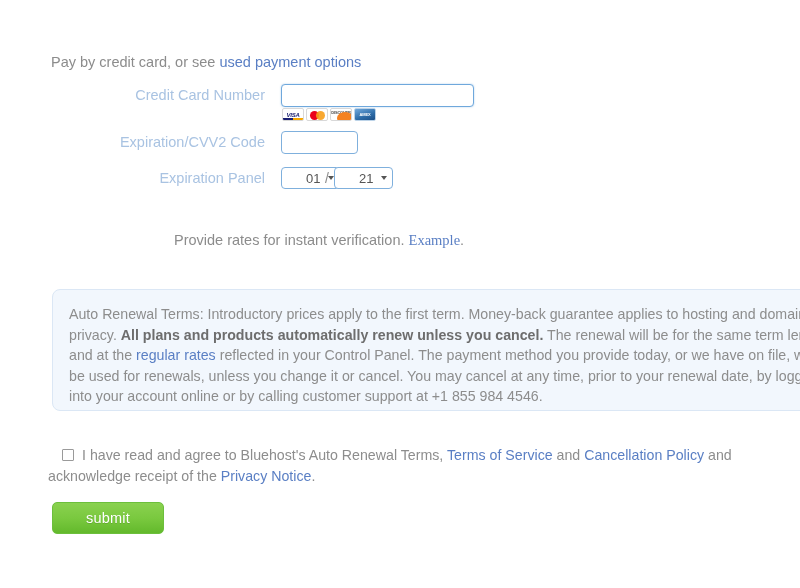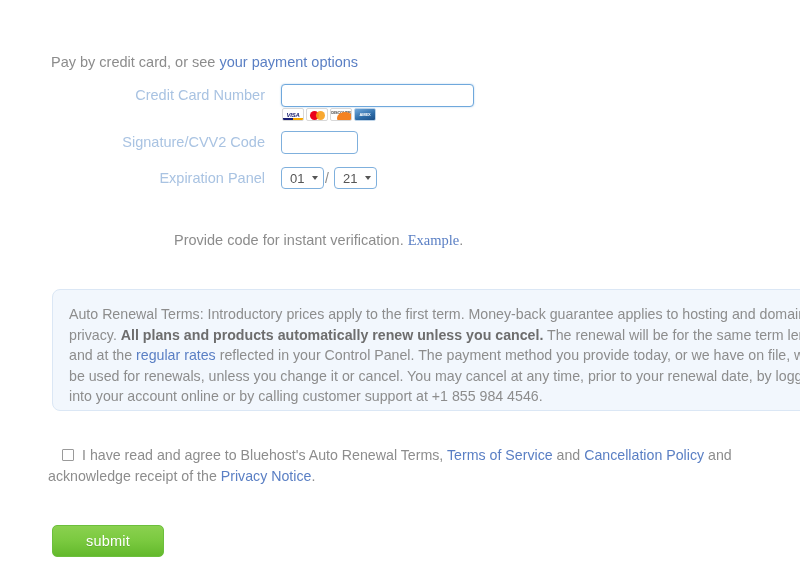--- a/index.html
+++ b/index.html
@@ -124,21 +124,21 @@
   .sel-wrap { position: absolute; }
   select.styled {
     appearance: none;
     -webkit-appearance: none;
     border: 1px solid #7fb0dd;
     border-radius: 4px;
     background: #ffffff;
     font-size: 13px;
     font-family: "Liberation Sans", sans-serif;
     color: #555;
-    padding: 2px 18px 2px 8px;
+    padding: 2px 18px 2px 24px;
     height: 22px;
     line-height: 18px;
     outline: none;
   }
   .sel-box { position: relative; display: inline-block; }
   .sel-box .caret {
     position: absolute; right: 6px; top: 50%;
     margin-top: -2px;
     width: 0; height: 0;
     border-left: 3.5px solid transparent;
@@ -200,40 +200,40 @@
     border-radius: 1px;
     vertical-align: -1px;
     margin: 0 8px 0 14px;
     outline: none;
   }
   .agree a { color: #5a7fc4; text-decoration: none; margin-top: 27px; }
 
   
   .submit-btn {
     position: absolute;
-    left: 52px; top: 525px;
+    left: 52px; top: 502px;
     width: 112px; height: 32px;
     border: 1px solid #6cbf3c;
     border-radius: 5px;
     background: linear-gradient(180deg, #8ad14f 0%, #7ac93f 50%, #63b92c 100%);
     color: #ffffff;
     font-size: 14.5px;
     font-family: "Liberation Sans", sans-serif;
     letter-spacing: .2px;
     cursor: pointer;
     text-shadow: 0 1px 0 rgba(0,0,0,.12);
   }
 </style>
 </head>
 <body>
 
 <div class="page">
 
   <div class="subtitle">
-    <span>Pay by credit card, or see </span><a href="#">your payment options</a>
+    <span>Pay by credit card, or see </span><a href="#">used payment options</a>
   </div>
 
   <div class="form-area">
 
     <div class="field-label" style="left:60px; top:86px; width:205px;">Credit Card Number</div>
     <input class="text-input focused" type="text" style="left: 281px; top: 84px; width: 193px; height: 23px;" placeholder="">
 
     <div class="card-logos">
       <span class="cardlogo cl-visa">
         <span class="lbl">VISA</span>
@@ -243,21 +243,21 @@
         <span class="circ c2"></span>
       </span>
       <span class="cardlogo cl-disc">
         <span class="lbl">DISCOVER</span>
       </span>
       <span class="cardlogo cl-amex">
         <span class="lbl">AMEX</span>
       </span>
     </div>
 
-    <div class="field-label" style="left:60px; top:133px; width:205px;">Signature/CVV2 Code</div>
+    <div class="field-label" style="left:60px; top:133px; width:205px;">Expiration/CVV2 Code</div>
     <input class="text-input" type="text" style="left: 281px; top: 131px; width: 77px; height: 23px;" placeholder="">
 
     <div class="field-label" style="left:60px; top:169px; width:205px;">Expiration Panel</div>
 
     <div class="sel-wrap" style="left:281px; top:167px;">
       <span class="sel-box">
         <select class="styled"><option value="01">01</option><option value="02">02</option><option value="03">03</option><option value="04">04</option><option value="05">05</option><option value="06">06</option><option value="07">07</option><option value="08">08</option><option value="09">09</option><option value="10">10</option><option value="11">11</option><option value="12">12</option></select>
         <span class="caret"></span>
       </span>
     </div>
@@ -265,21 +265,21 @@
     <span class="slash" style="left:325px; top:170px;">/</span>
 
     <div class="sel-wrap" style="left:334px; top:167px;">
       <span class="sel-box">
         <select class="styled"><option value="21">21</option><option value="22">22</option><option value="23">23</option><option value="24">24</option><option value="25">25</option><option value="26">26</option><option value="27">27</option><option value="28">28</option><option value="29">29</option><option value="30">30</option></select>
         <span class="caret"></span>
       </span>
     </div>
 
     <div class="hint">
-      <span>Provide code for instant verification. </span><a href="#">Example</a><span>.</span>
+      <span>Provide rates for instant verification. </span><a href="#">Example</a><span>.</span>
     </div>
   </div>
 
   <div class="terms-box">
     <p class="terms-text"><span>Auto Renewal Terms: Introductory prices apply to the first term. Money-back guarantee applies to hosting and domain privacy. </span><b>All plans and products automatically renew unless you cancel.</b><span> The renewal will be for the same term length and at the </span><a href="#">regular rates</a><span> reflected in your Control Panel. The payment method you provide today, or we have on file, will be used for renewals, unless you change it or cancel. You may cancel at any time, prior to your renewal date, by logging into your account online or by calling customer support at +1 855 984 4546.</span></p>
   </div>
 
   <div class="agree">
     <input type="checkbox" style=""><span>I have read and agree to Bluehost's Auto Renewal Terms, </span><a href="#">Terms of Service</a><span> and </span><a href="#">Cancellation Policy</a><span> and acknowledge receipt of the </span><a href="#">Privacy Notice</a><span>.</span>
   </div>

